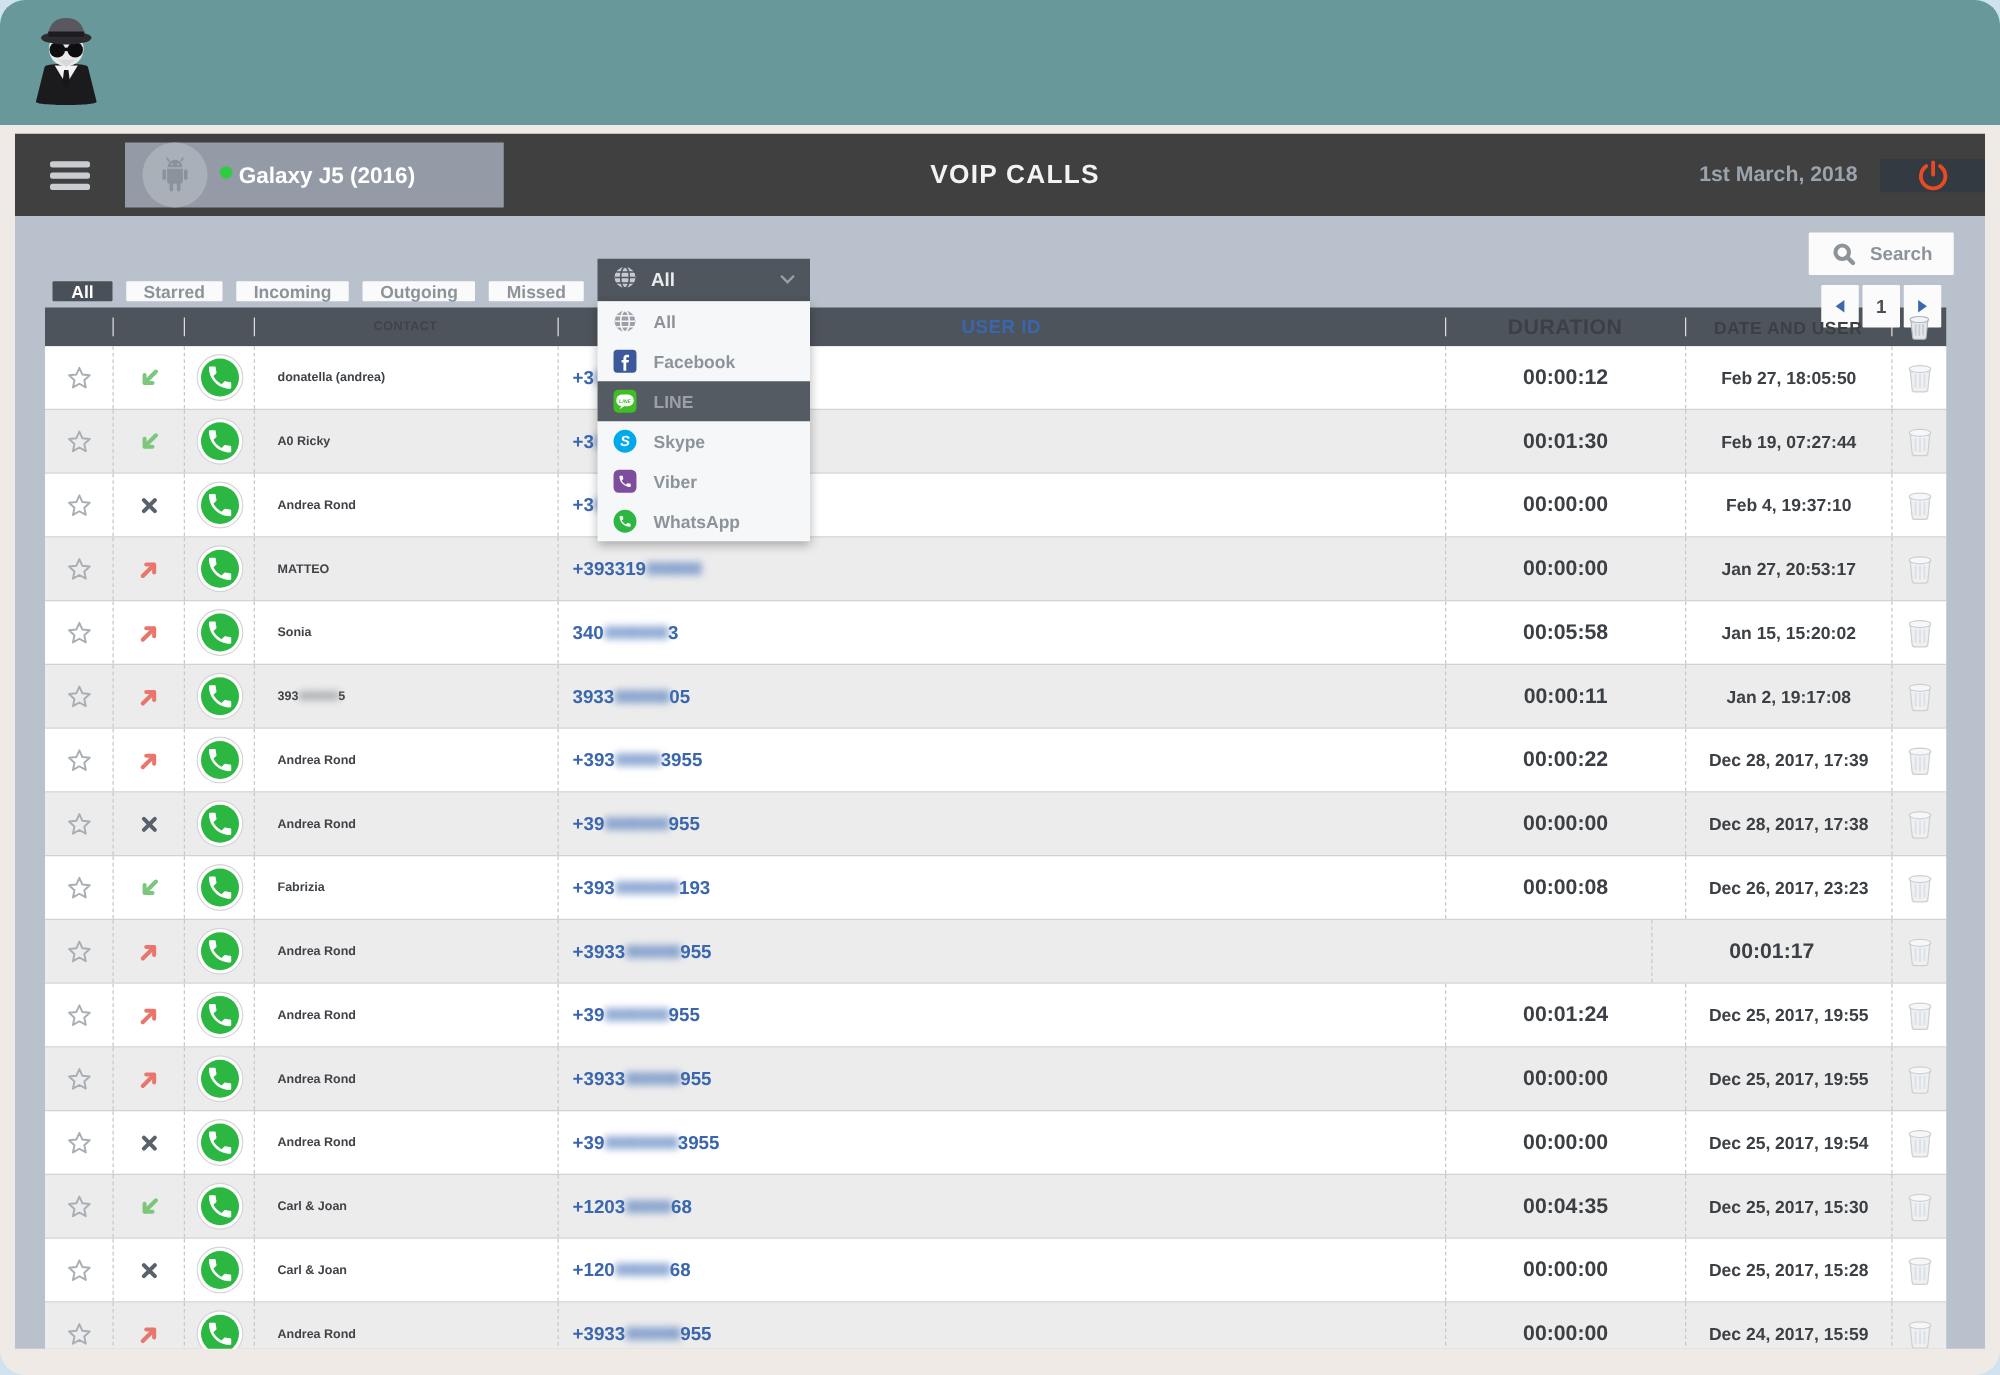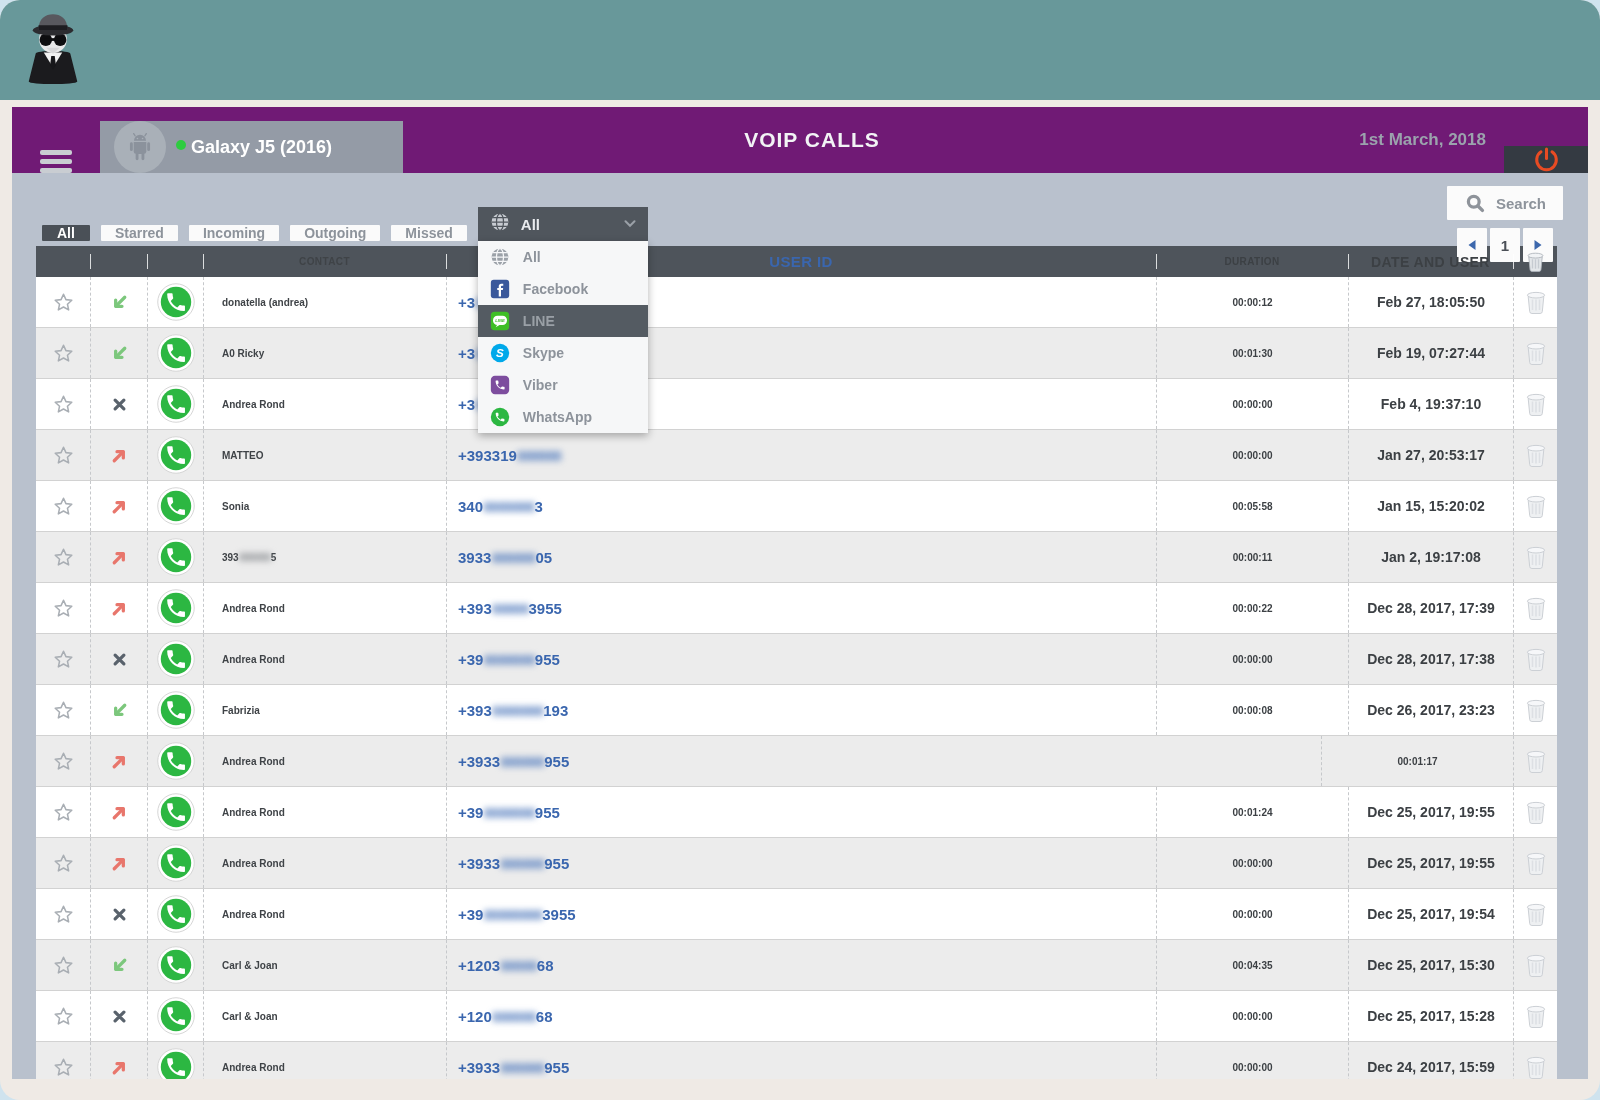--- a/index.html
+++ b/index.html
@@ -4,21 +4,21 @@
 <style>
   html,body{margin:0;padding:0;background:#cfe3ee;font-family:"Liberation Sans",sans-serif;}
   .page{position:relative;width:1600px;height:1100px;background:#efeae5;border-radius:20px;overflow:hidden;}
 
   
   .banner{height:100px;background:#68989a;display:flex;align-items:center;}
   .spy-logo{margin-left:16px;margin-top:2px;}
 
   
   .app{margin:7px 12px 0 12px;}
-  .appbar{position:relative;height:66px;background:#701a75;display:flex;align-items:flex-end;}
+  .appbar{position:relative;height:66px;background:#404040;display:flex;align-items:center;}
   .burger-box{width:88px;display:flex;align-items:center;justify-content:center;cursor:pointer;}
   .burger{display:flex;flex-direction:column;gap:4px;}
   .burger i{display:block;width:32px;height:5px;border-radius:2px;background:#c9cdd2;}
   .device{width:303px;background:#949ba6;display:flex;align-items:center;padding-left:14px;box-sizing:border-box;}
   .avatar{width:52px;height:52px;border-radius:50%;background:#a9b0b8;display:flex;align-items:center;justify-content:center;flex-shrink:0;}
   .dev-name-wrap{display:flex;align-items:flex-start;margin-left:10px;}
   .status-dot{width:10px;height:10px;border-radius:50%;background:#2ecc40;margin-top:3px;margin-right:5px;}
   .dev-name{color:#fff;font-size:18px;font-weight:bold;}
   .app-title{position:absolute;left:50%;top:50%;transform:translate(-50%,-50%);color:#f2f3f5;font-size:21px;font-weight:bold;letter-spacing:1px;margin-left:12px;}
   .bar-date{margin-left:auto;align-self:center;color:#9ba3ad;font-size:17px;font-weight:bold;margin-right:18px;}
@@ -55,21 +55,21 @@
   .th + .th::before{content:"";position:absolute;left:0;top:8px;bottom:8px;width:1px;background:rgba(255,255,255,.8);}
   .tbody .tr{height:50px;background:#fff;display:flex;border-bottom:1px solid #d2d2d2;}
   .tbody .tr:nth-child(even){background:#ececec;}
   .td{display:flex;align-items:center;justify-content:center;box-sizing:border-box;}
   .td + .td{border-left:1px dashed #c6c8cb;}
   .c-star{width:54px;cursor:pointer;}
   .c-dir{width:57px;}
   .c-app{width:56px;}
   .c-contact{width:243px;justify-content:flex-start;padding-left:18px;color:#3f4347;font-size:10px;font-weight:bold;}
   .c-uid{flex:1;justify-content:flex-start;padding-left:11px;color:#3a66ae;font-size:15px;font-weight:bold;}
-  .c-dur{width:192px;color:#3c4044;font-size:10px;font-weight:bold;}
+  .c-dur{width:192px;color:#3c4044;font-size:17px;font-weight:bold;}
   .c-date{width:165px;color:#3c4044;font-size:14px;font-weight:bold;}
   .c-trash{width:44px;cursor:pointer;}
   .masked{filter:blur(3px);letter-spacing:-1px;}
   .mask-blue{color:#5b82c0;}
   .mask-gray{color:#8f9296;}
 </style>
 </head>
 <body>
 
 <div class="page">

